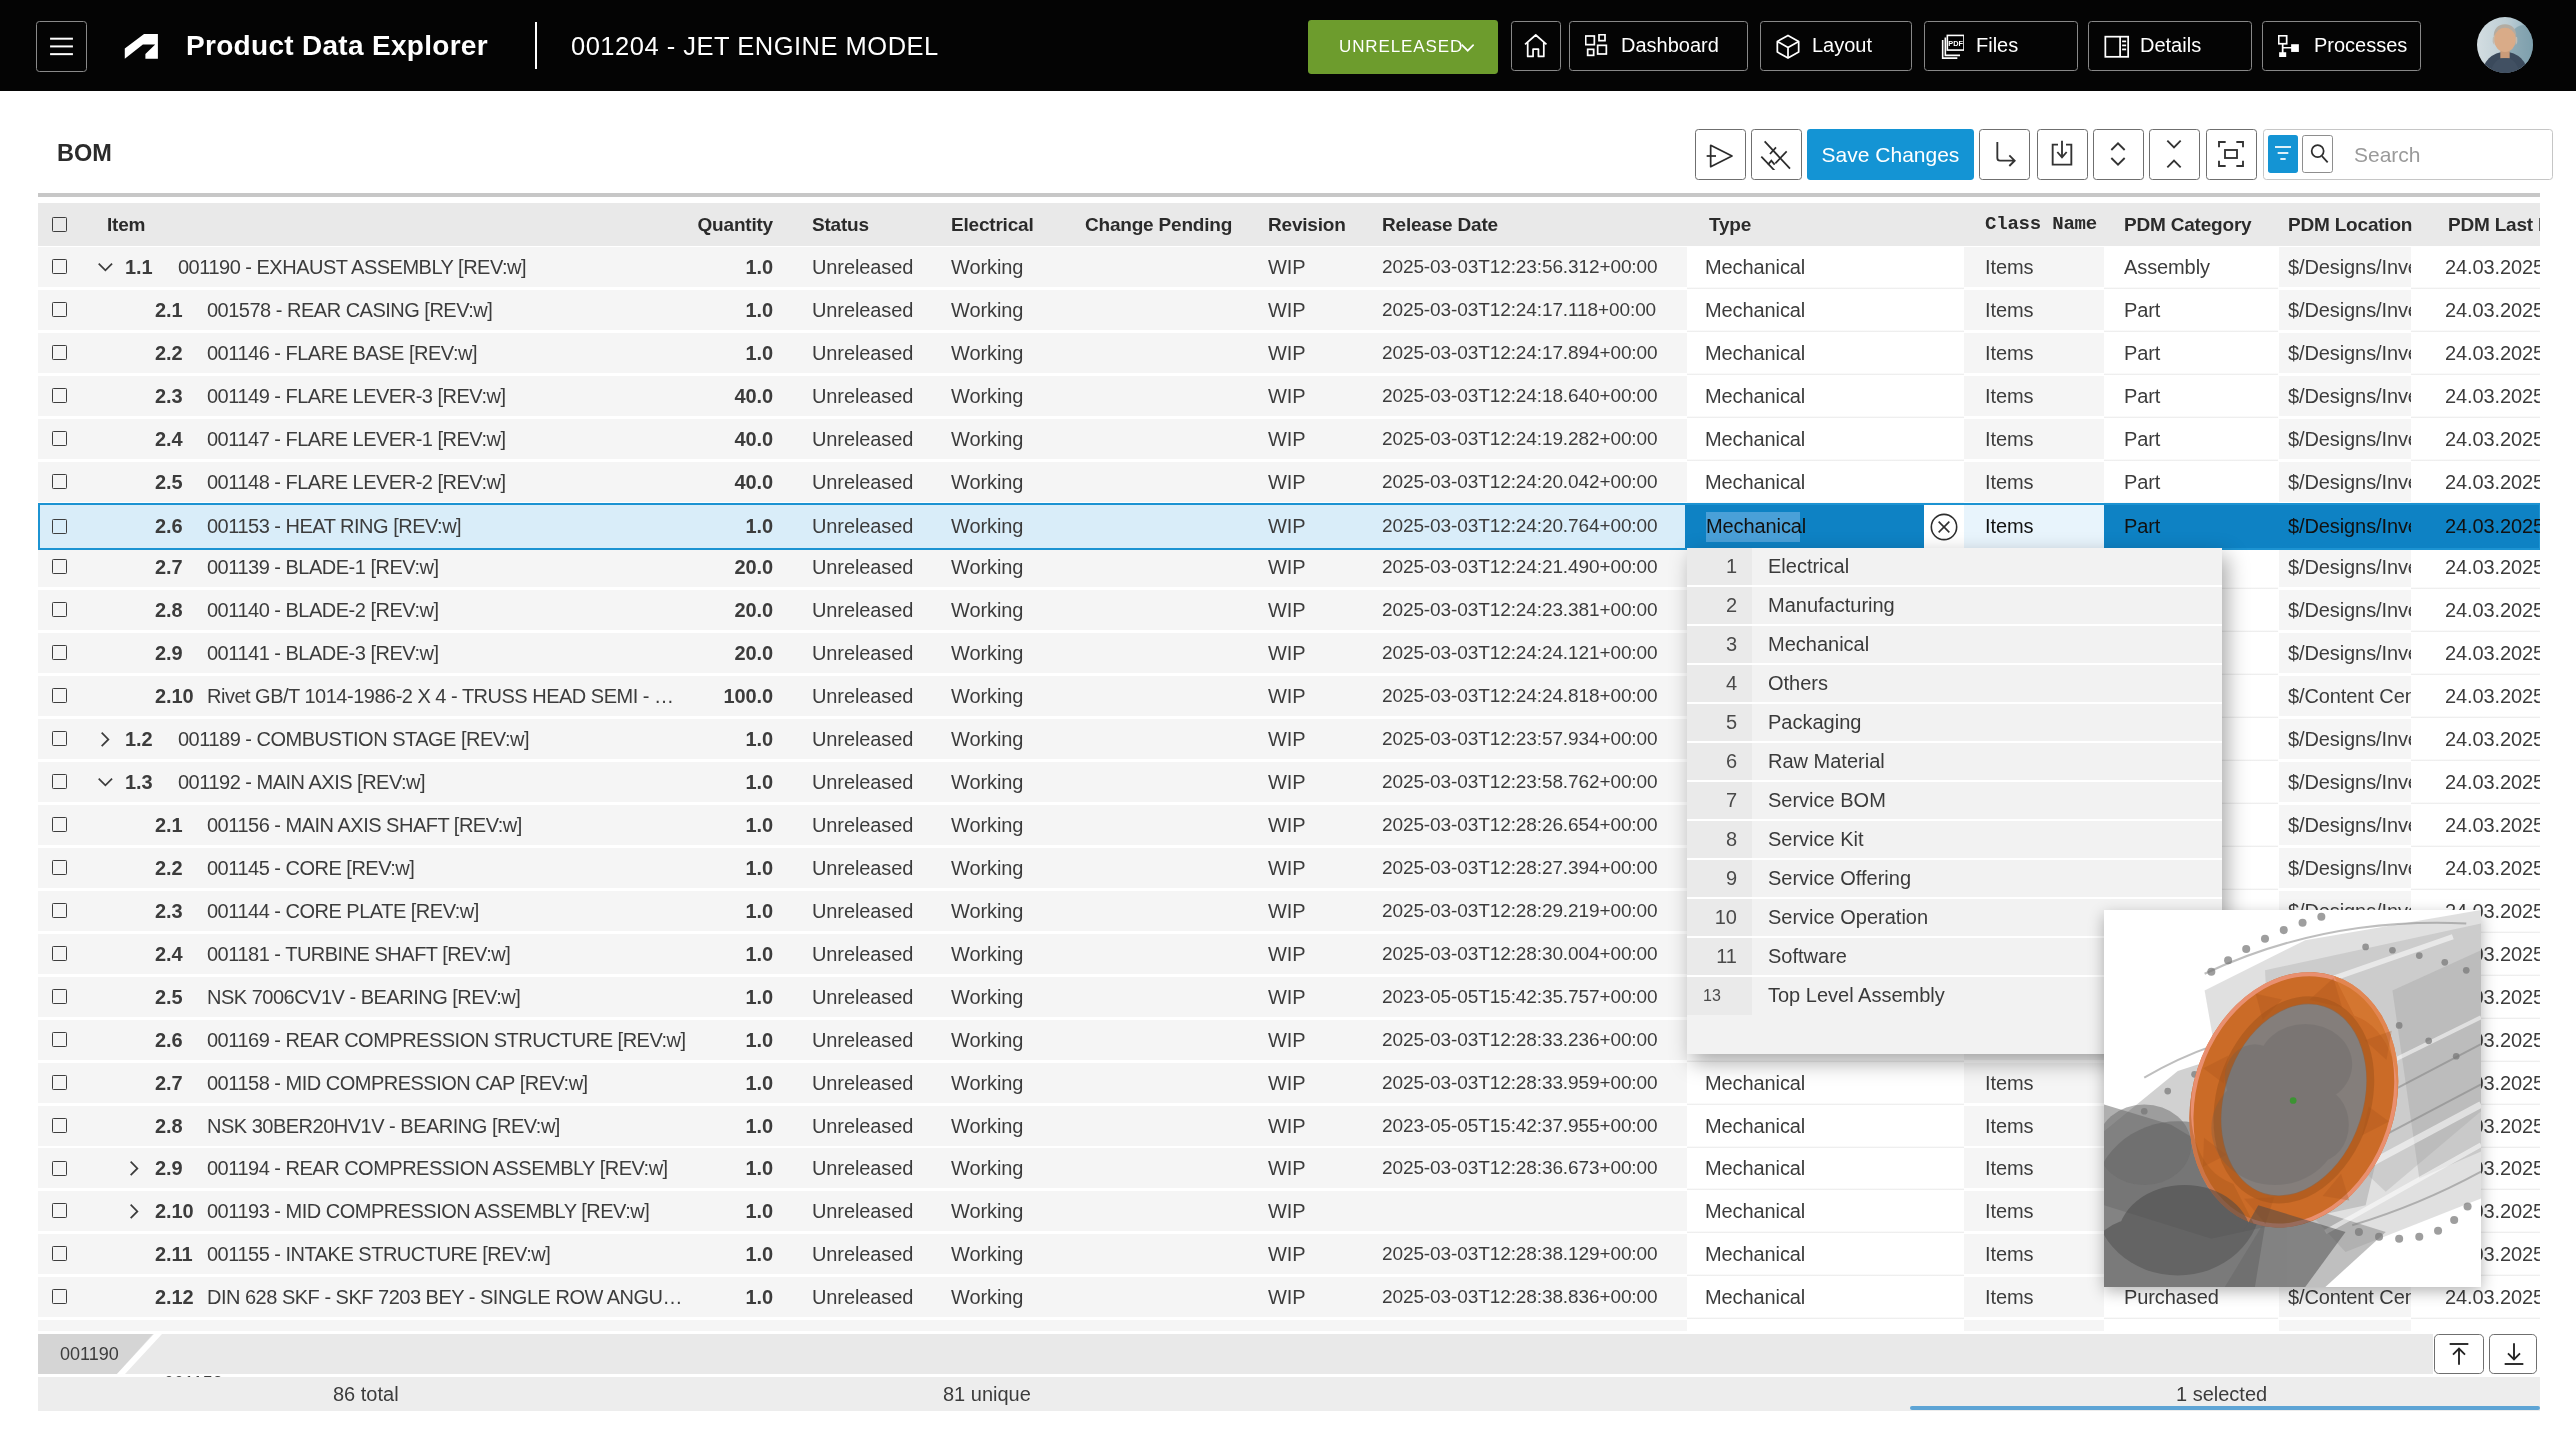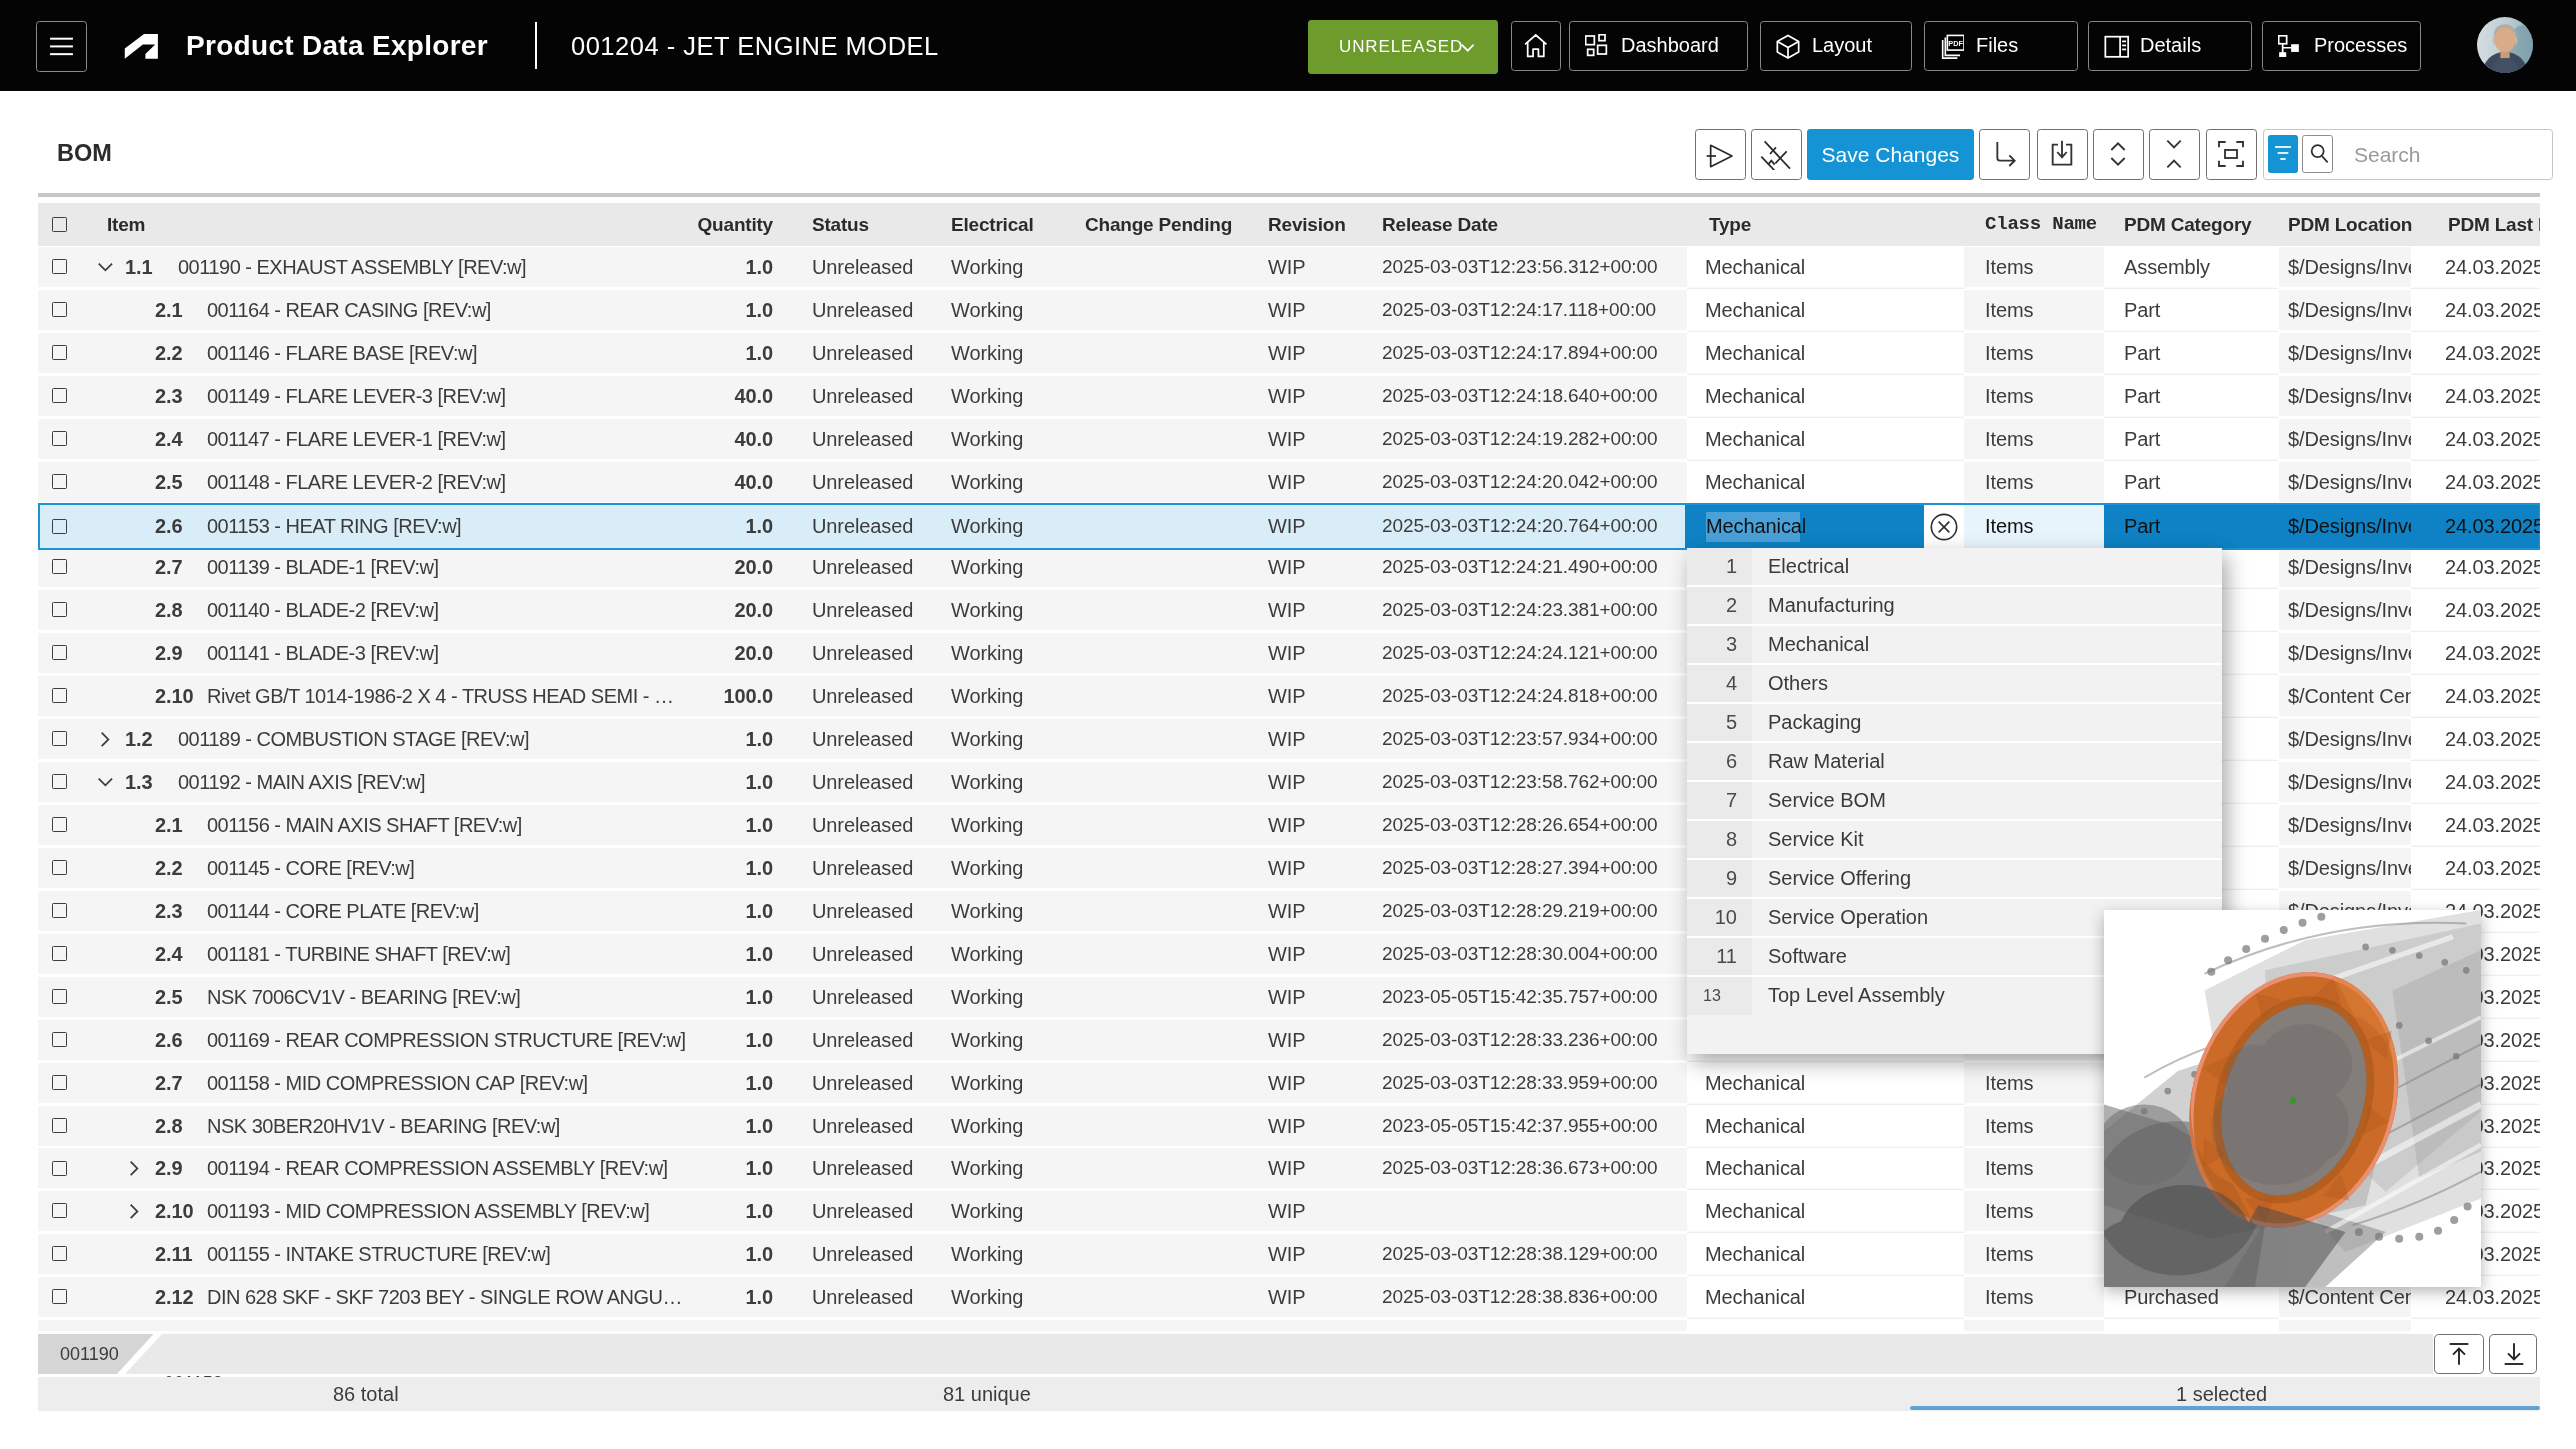--- a/index.html
+++ b/index.html
@@ -218,21 +218,21 @@
 <div class="cell" style="left:2288px;top:247px;width:123px;overflow:hidden;">$/Designs/Inventor</div>
 <div class="cell" style="left:2445px;top:247px;width:95px;overflow:hidden;">24.03.2025</div>
 <div style="position:absolute;left:38px;top:290px;width:1649px;height:43px;background:linear-gradient(#f5f5f5 40px,#ffffff 40px);"></div>
 <div style="position:absolute;left:1687px;top:290px;width:277px;height:43px;background:linear-gradient(#ffffff 40px,#e9e9e9 42px,#ffffff 42px);"></div>
 <div style="position:absolute;left:1964px;top:290px;width:140px;height:43px;background:linear-gradient(#f5f5f5 40px,#ffffff 40px);"></div>
 <div style="position:absolute;left:2104px;top:290px;width:174px;height:43px;background:linear-gradient(#ffffff 40px,#e9e9e9 42px,#ffffff 42px);"></div>
 <div style="position:absolute;left:2279px;top:290px;width:132px;height:43px;background:linear-gradient(#f5f5f5 40px,#ffffff 40px);"></div>
 <div style="position:absolute;left:2411px;top:290px;width:129px;height:43px;background:linear-gradient(#ffffff 40px,#e9e9e9 42px,#ffffff 42px);"></div>
 <div class="cb" style="left:52px;top:302px;"></div>
 <div class="cell" style="left:155px;top:290px;font-weight:bold;">2.1</div>
-<div class="cell" style="left:207px;top:290px;width:531px;overflow:hidden;letter-spacing:-0.5px;">001164 - REAR CASING [REV:w]</div>
+<div class="cell" style="left:207px;top:290px;width:531px;overflow:hidden;letter-spacing:-0.5px;">001578 - REAR CASING [REV:w]</div>
 <div class="cell" style="left:639px;top:290px;width:134px;text-align:right;font-weight:bold;">1.0</div>
 <div class="cell" style="left:812px;top:290px;">Unreleased</div>
 <div class="cell" style="left:951px;top:290px;">Working</div>
 <div class="cell" style="left:1268px;top:290px;">WIP</div>
 <div class="cell" style="left:1382px;top:290px;letter-spacing:-0.1px;font-size:19px;">2025-03-03T12:24:17.118+00:00</div>
 <div class="cell" style="left:1705px;top:290px;">Mechanical</div>
 <div class="cell" style="left:1985px;top:290px;">Items</div>
 <div class="cell" style="left:2124px;top:290px;">Part</div>
 <div class="cell" style="left:2288px;top:290px;width:123px;overflow:hidden;">$/Designs/Inventor</div>
 <div class="cell" style="left:2445px;top:290px;width:95px;overflow:hidden;">24.03.2025</div>

